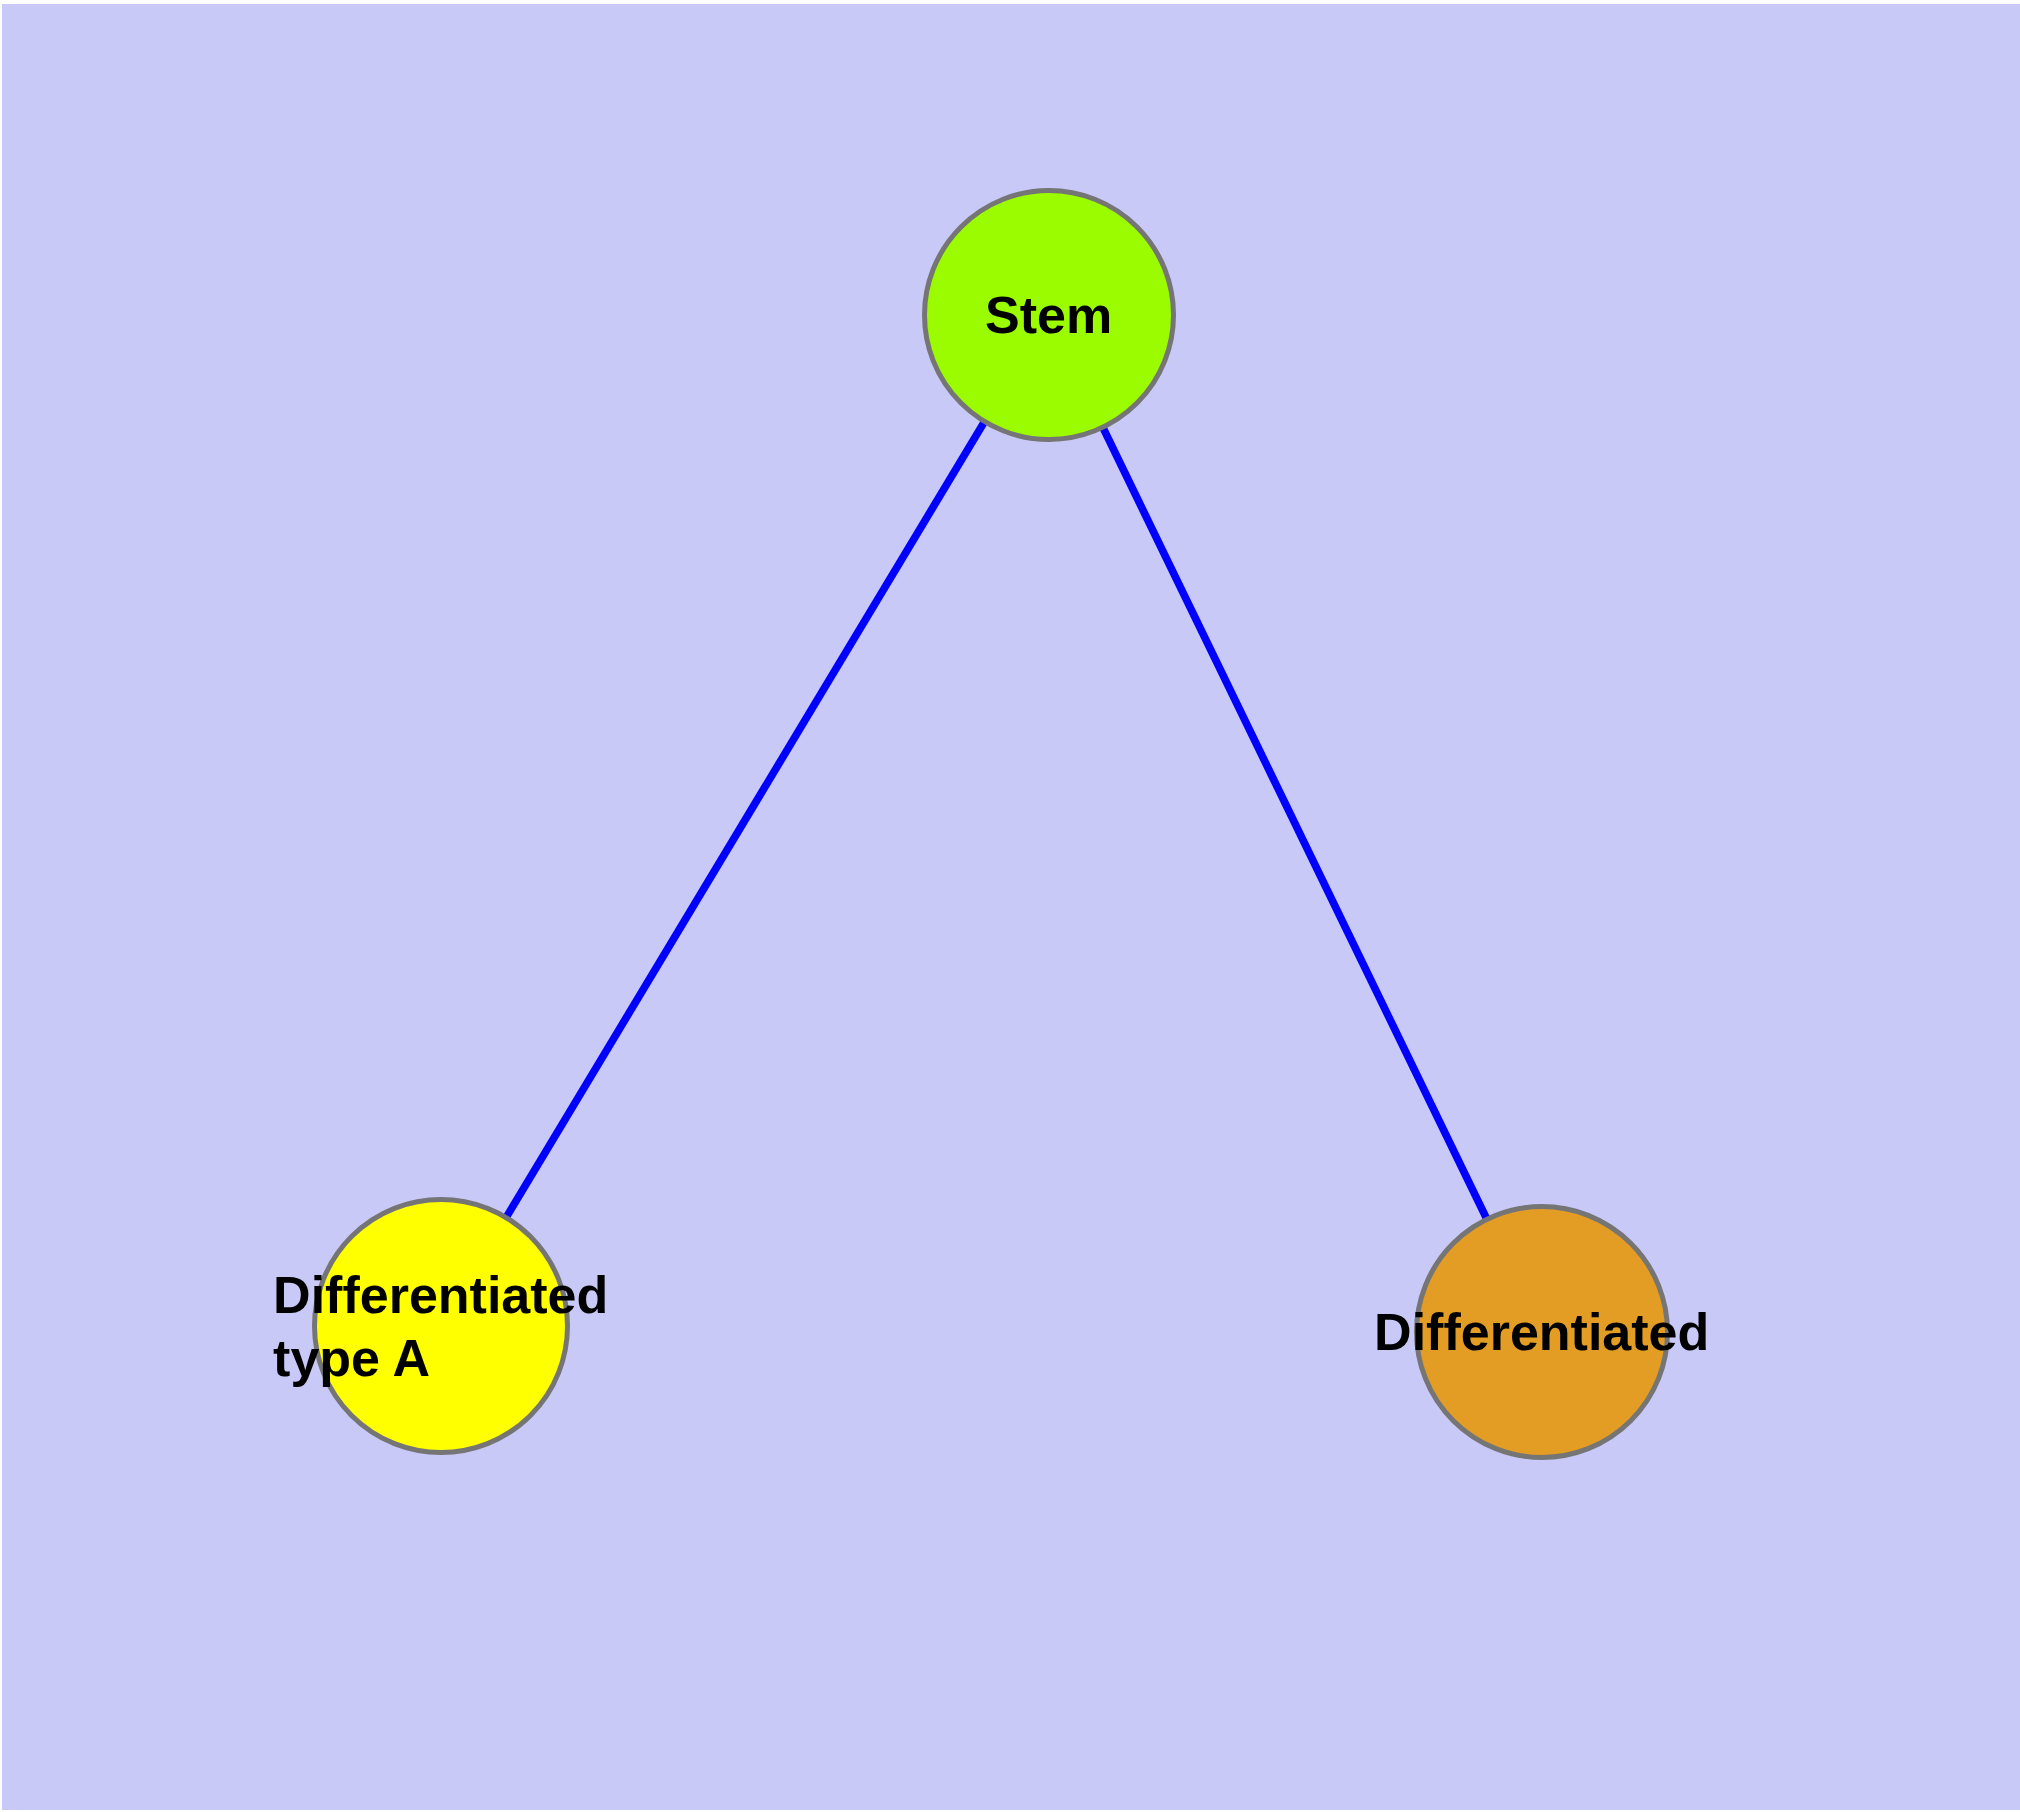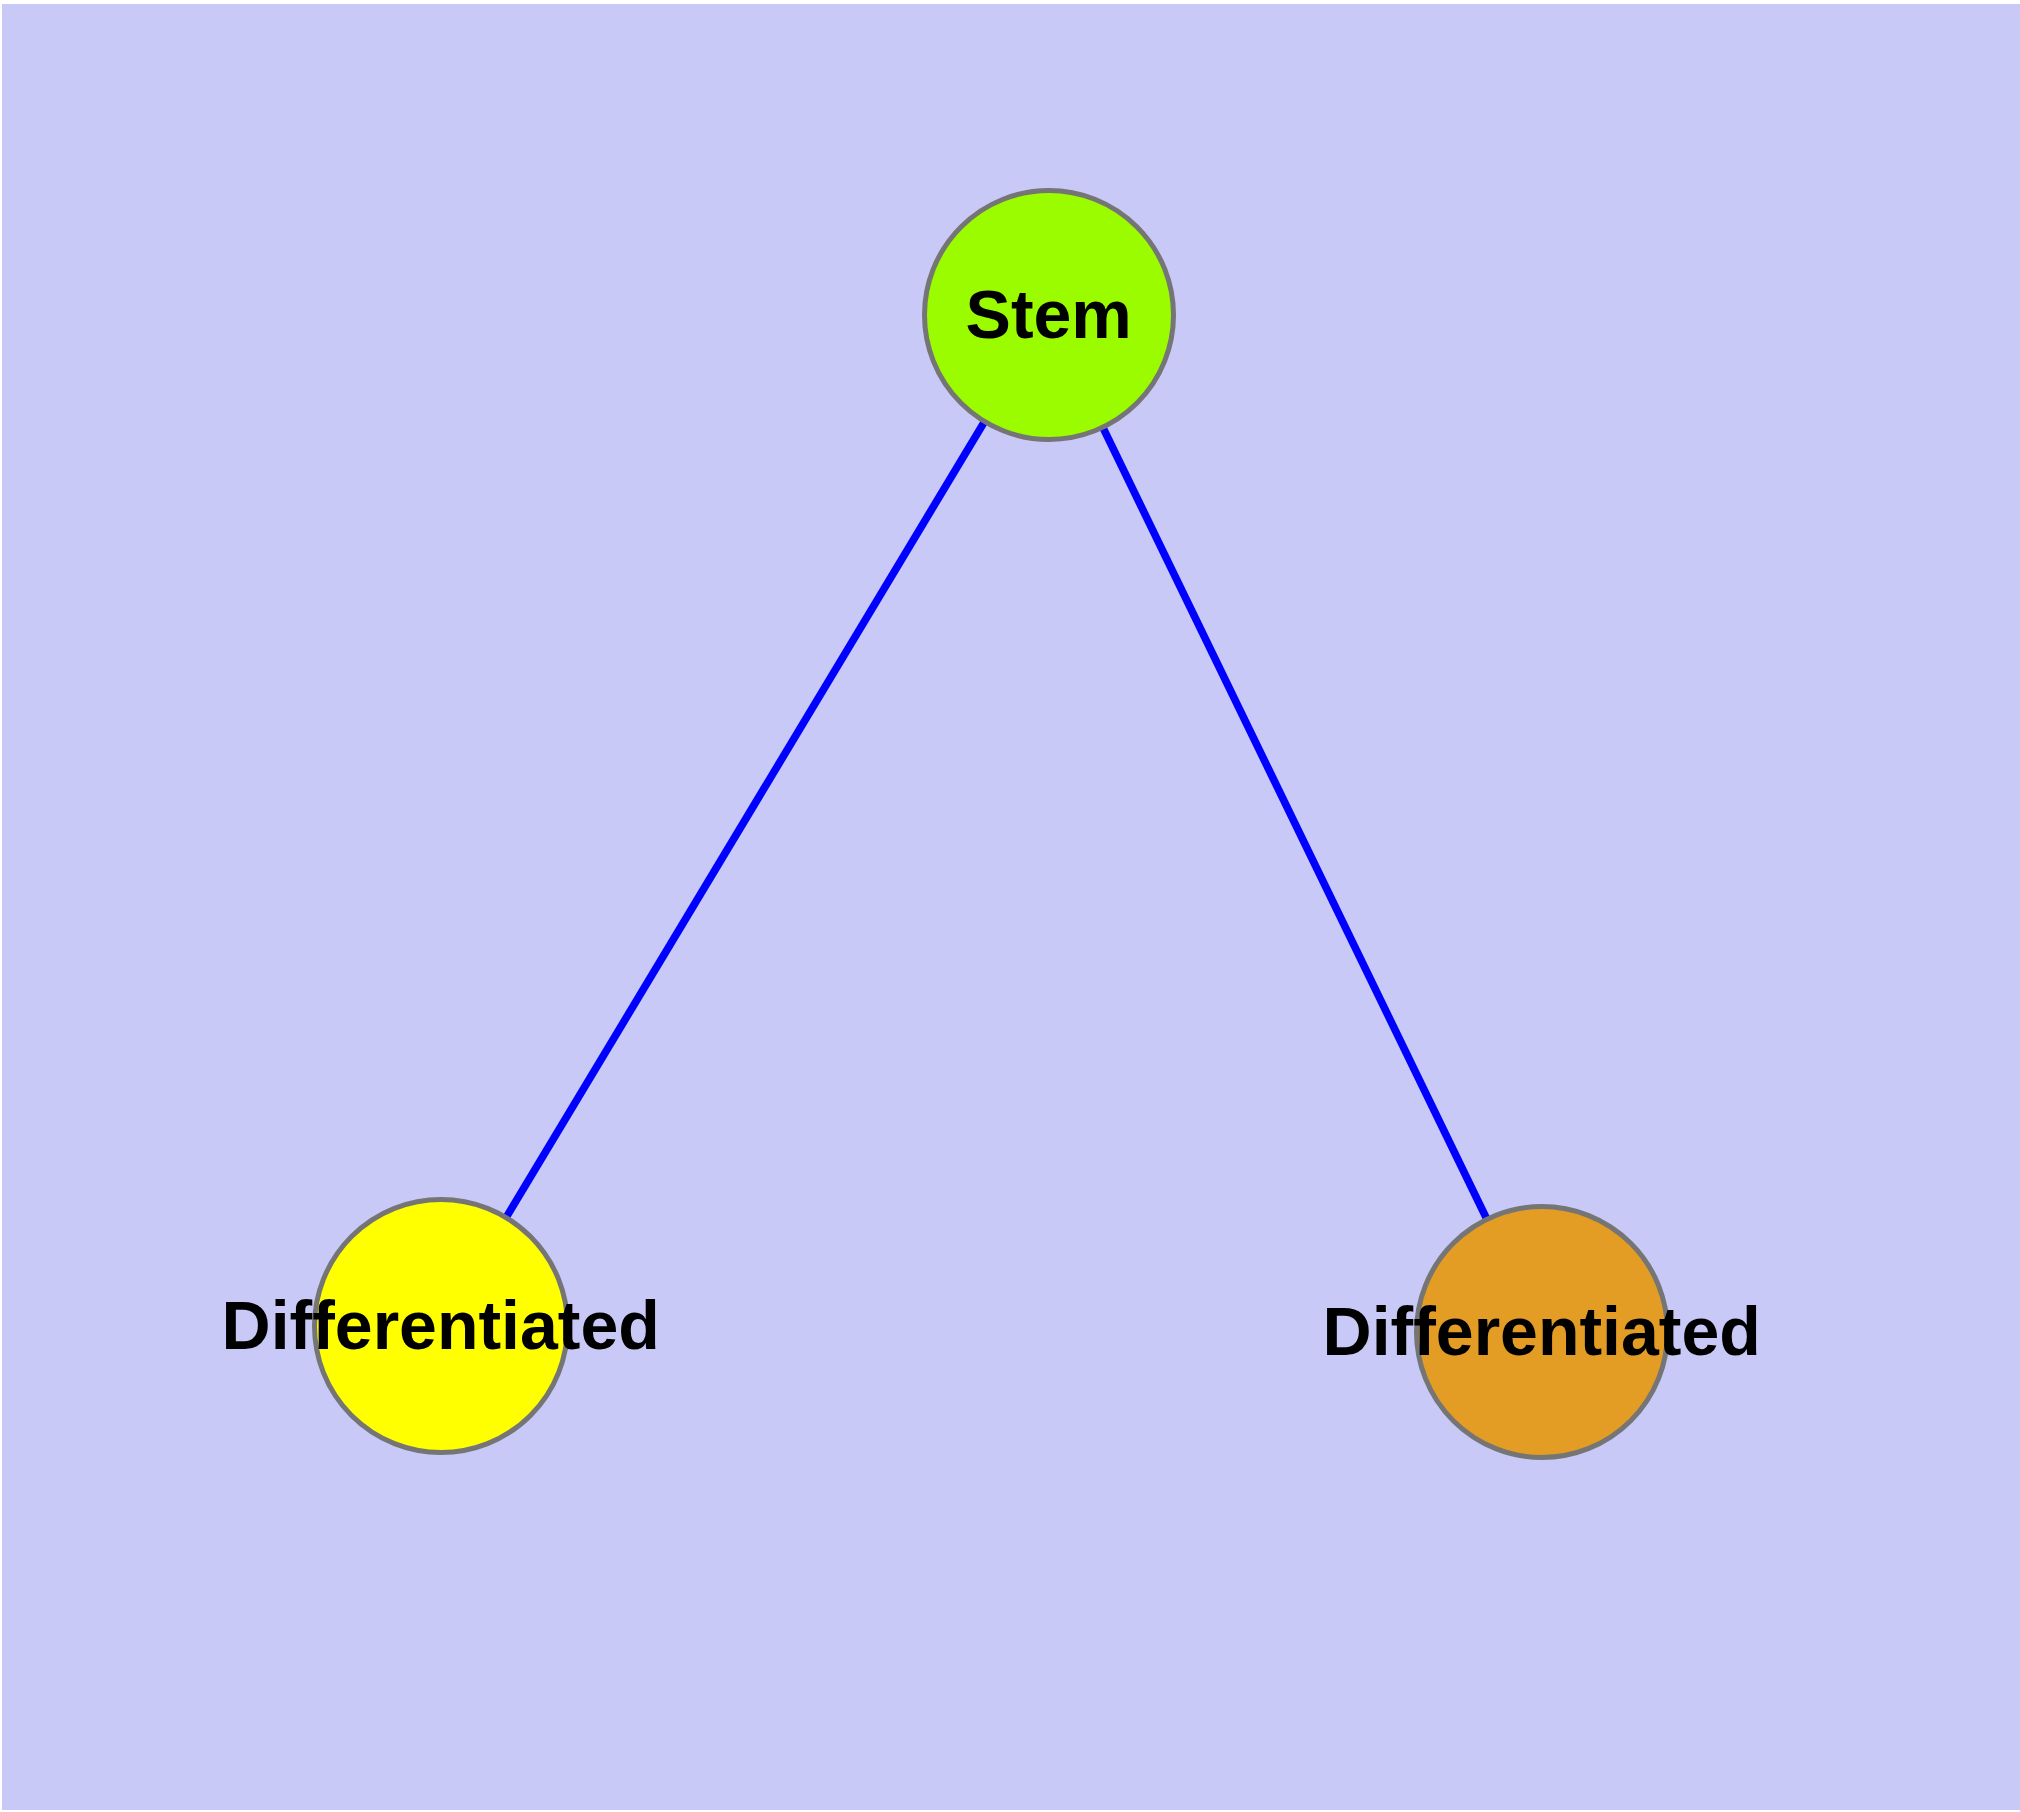--- a/index.html
+++ b/index.html
@@ -29,21 +29,21 @@
     position: absolute;
     border-radius: 50%;
     border: 5.1px solid #757575;
     box-sizing: border-box;
   }
   .node-label {
     position: absolute;
     transform: translate(-50%, -50%);
     color: #000000;
     font-weight: bold;
-    font-size: 68px;
+    font-size: 52px;
     line-height: 1.2;
     white-space: nowrap;
   }
   .node-label span {
     display: block;
   }
 </style>
 </head>
 <body>
 
@@ -57,20 +57,21 @@
   <div class="node" style="left: 920px; top: 184px; height: 254px; width: 254px; background: rgb(155, 252, 0); border-color: rgb(117, 117, 117);"></div>
   <div class="node" style="left: 310px; top: 1193px; height: 258px; width: 258px; background: rgb(255, 255, 0); border-color: rgb(117, 117, 117);"></div>
   <div class="node" style="left: 1412px; top: 1200px; height: 256px; width: 256px; background: rgb(227, 156, 36); border-color: rgb(117, 117, 117);"></div>
 
   <div class="node-label" style="left: 1047px; top: 311px; color: rgb(0, 0, 0);">
     <span>Stem</span>
   </div>
 
   <div class="node-label" style="left: 439px; top: 1322px; color: rgb(0, 0, 0);">
     <span>Differentiated</span>
+    <span>type A</span>
   </div>
 
   <div class="node-label" style="left: 1540px; top: 1328px; color: rgb(0, 0, 0);">
     <span>Differentiated</span>
   </div>
 
 </div>
 
 
 </body></html>

